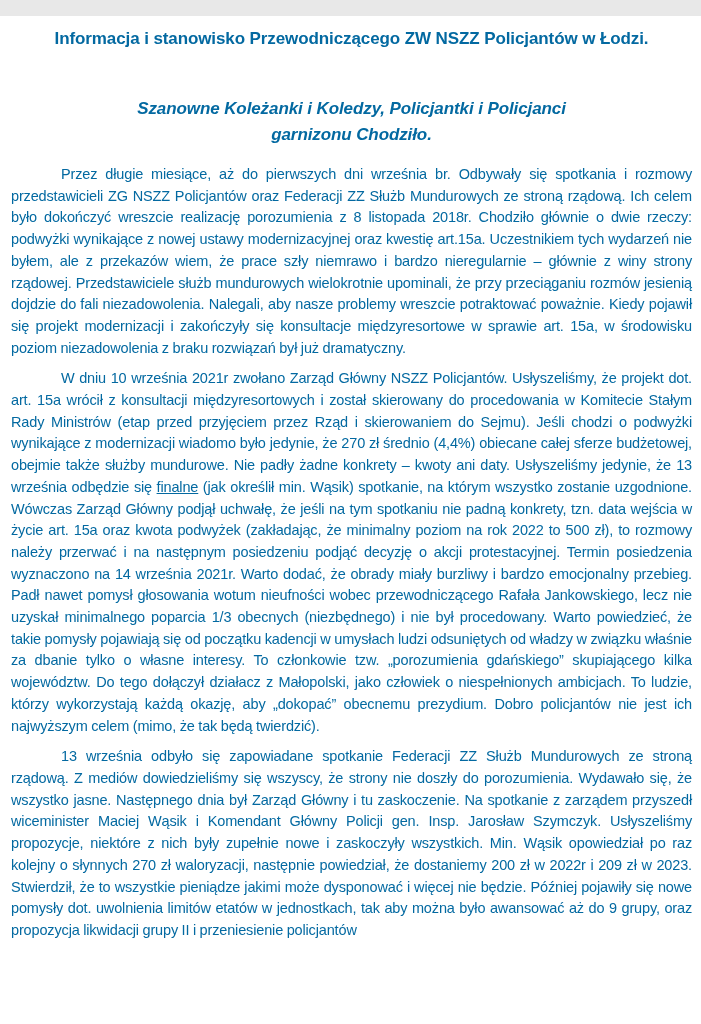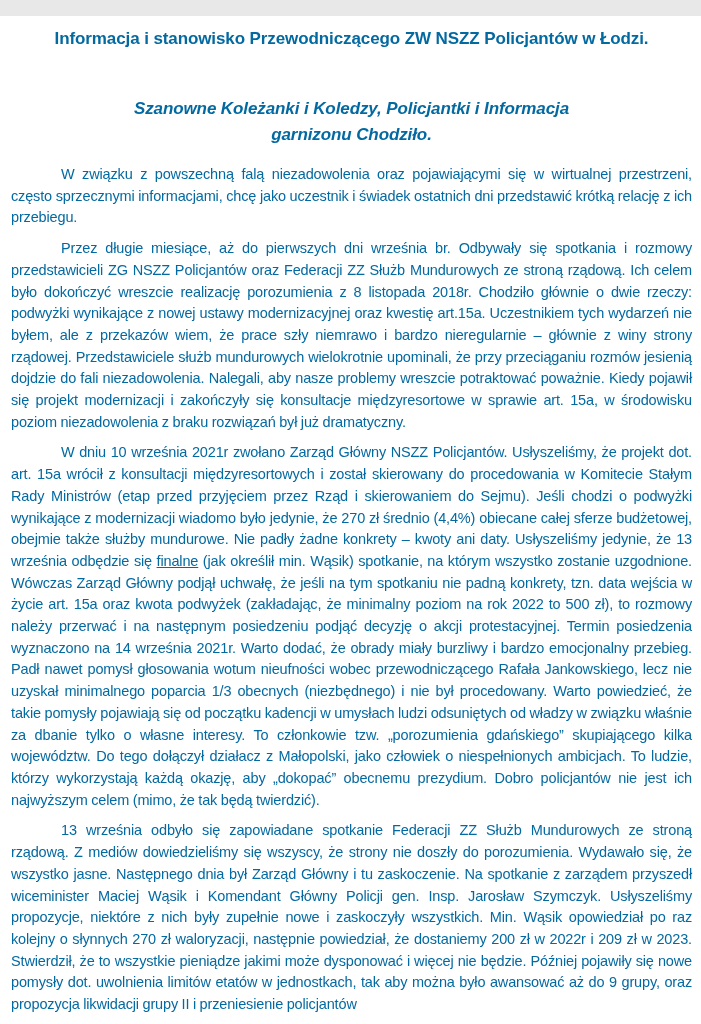--- a/index.html
+++ b/index.html
@@ -54,27 +54,26 @@
   }
 </style>
 </head>
 <body>
 
 <div class="page">
 
   <h1 class="title">Informacja i stanowisko Przewodniczącego ZW NSZZ Policjantów w Łodzi.</h1>
 
   <div class="salutation">
-    <div>Szanowne Koleżanki i Koledzy, Policjantki i Informacja</div>
+    <div>Szanowne Koleżanki i Koledzy, Policjantki i Policjanci</div>
     <div>garnizonu Chodziło.</div>
   </div>
 
   <div class="body-text">
 
-    <p class="para">W związku z powszechną falą niezadowolenia oraz pojawiającymi się w wirtualnej przestrzeni, często sprzecznymi informacjami, chcę jako uczestnik i świadek ostatnich dni przedstawić krótką relację z ich przebiegu.</p>
 
     <p class="para">Przez długie miesiące, aż do pierwszych dni września br. Odbywały się spotkania i rozmowy przedstawicieli ZG NSZZ Policjantów oraz Federacji ZZ Służb Mundurowych ze stroną rządową. Ich celem było dokończyć wreszcie realizację porozumienia z 8 listopada 2018r. Chodziło głównie o dwie rzeczy: podwyżki wynikające z nowej ustawy modernizacyjnej oraz kwestię art.15a. Uczestnikiem tych wydarzeń nie byłem, ale z przekazów wiem, że prace szły niemrawo i bardzo nieregularnie – głównie z winy strony rządowej. Przedstawiciele służb mundurowych wielokrotnie upominali, że przy przeciąganiu rozmów jesienią dojdzie do fali niezadowolenia. Nalegali, aby nasze problemy wreszcie potraktować poważnie. Kiedy pojawił się projekt modernizacji i zakończyły się konsultacje międzyresortowe w sprawie art. 15a, w środowisku poziom niezadowolenia z braku rozwiązań był już dramatyczny.</p>
 
     <p class="para"><span>W dniu 10 września 2021r zwołano Zarząd Główny NSZZ Policjantów. Usłyszeliśmy, że projekt dot. art. 15a wrócił z konsultacji międzyresortowych i został skierowany do procedowania w Komitecie Stałym Rady Ministrów (etap przed przyjęciem przez Rząd i skierowaniem do Sejmu). Jeśli chodzi o podwyżki wynikające z modernizacji wiadomo było jedynie, że 270 zł średnio (4,4%) obiecane całej sferze budżetowej, obejmie także służby mundurowe. Nie padły żadne konkrety – kwoty ani daty. Usłyszeliśmy jedynie, że 13 września odbędzie się </span><span class="underline">finalne</span><span> (jak określił min. Wąsik) spotkanie, na którym wszystko zostanie uzgodnione. Wówczas Zarząd Główny podjął uchwałę, że jeśli na tym spotkaniu nie padną konkrety, tzn. data wejścia w życie art. 15a oraz kwota podwyżek (zakładając, że minimalny poziom na rok 2022 to 500 zł), to rozmowy należy przerwać i na następnym posiedzeniu podjąć decyzję o akcji protestacyjnej. Termin posiedzenia wyznaczono na 14 września 2021r. Warto dodać, że obrady miały burzliwy i bardzo emocjonalny przebieg. Padł nawet pomysł głosowania wotum nieufności wobec przewodniczącego Rafała Jankowskiego, lecz nie uzyskał minimalnego poparcia 1/3 obecnych (niezbędnego) i nie był procedowany. Warto powiedzieć, że takie pomysły pojawiają się od początku kadencji w umysłach ludzi odsuniętych od władzy w związku właśnie za dbanie tylko o własne interesy. To członkowie tzw. „porozumienia gdańskiego” skupiającego kilka województw. Do tego dołączył działacz z Małopolski, jako człowiek o niespełnionych ambicjach. To ludzie, którzy wykorzystają każdą okazję, aby „dokopać” obecnemu prezydium. Dobro policjantów nie jest ich najwyższym celem (mimo, że tak będą twierdzić).</span></p>
 
     <p class="para">13 września odbyło się zapowiadane spotkanie Federacji ZZ Służb Mundurowych ze stroną rządową. Z mediów dowiedzieliśmy się wszyscy, że strony nie doszły do porozumienia. Wydawało się, że wszystko jasne. Następnego dnia był Zarząd Główny i tu zaskoczenie. Na spotkanie z zarządem przyszedł wiceminister Maciej Wąsik i Komendant Główny Policji gen. Insp. Jarosław Szymczyk. Usłyszeliśmy propozycje, niektóre z nich były zupełnie nowe i zaskoczyły wszystkich. Min. Wąsik opowiedział po raz kolejny o słynnych 270 zł waloryzacji, następnie powiedział, że dostaniemy 200 zł w 2022r i 209 zł w 2023. Stwierdził, że to wszystkie pieniądze jakimi może dysponować i więcej nie będzie. Później pojawiły się nowe pomysły dot. uwolnienia limitów etatów w jednostkach, tak aby można było awansować aż do 9 grupy, oraz propozycja likwidacji grupy II i przeniesienie policjantów</p>
 
   </div>
 
 </div>

